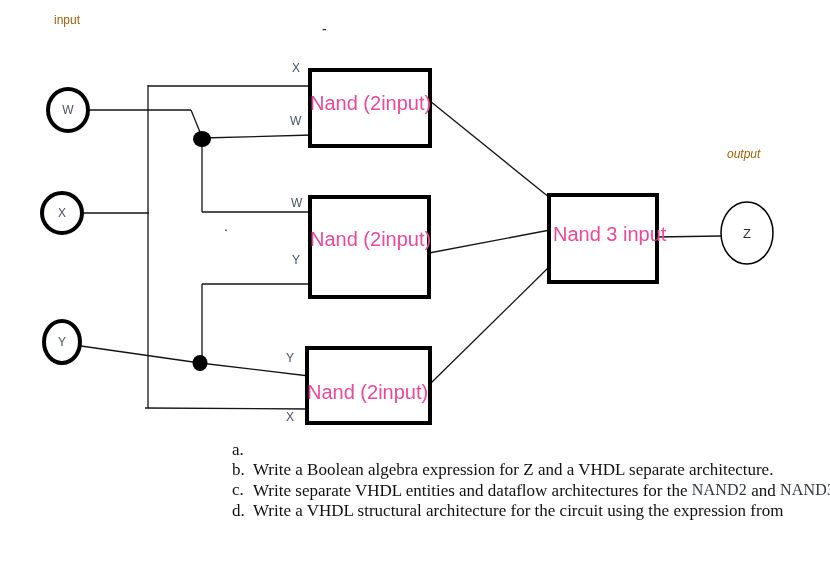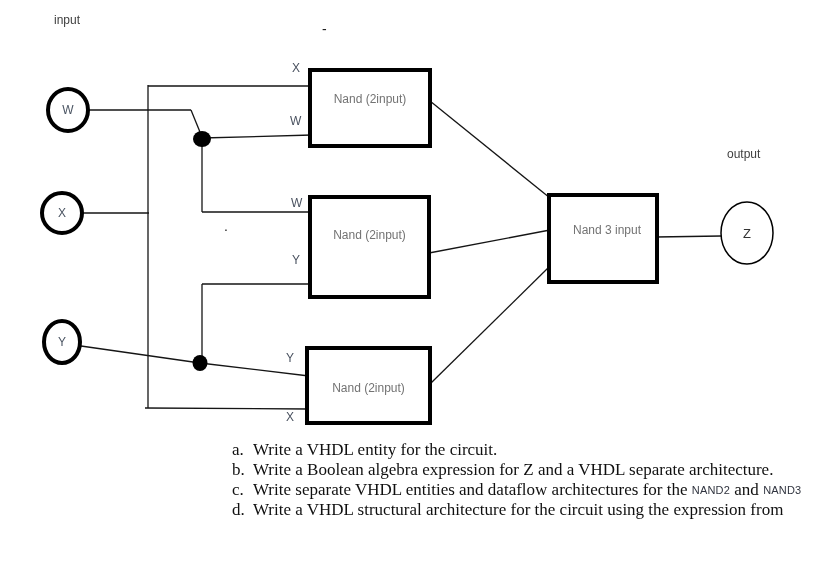--- a/index.html
+++ b/index.html
@@ -1,41 +1,41 @@
 <!DOCTYPE html>
 <html><head>
 <meta charset="utf-8">
 <style>
   html,body { margin:0; padding:0; background:#fff; }
   .canvas {
     position:relative; width:830px; height:571px; background:#ffffff;
     font-family:"Liberation Sans", sans-serif; overflow:hidden;
   }
   .canvas svg { position:absolute; left:0; top:0; }
-  .caption { position:absolute; font-size:12px; color:#404040; white-space:nowrap; }
+  .caption { position:absolute; font-size:12px; color:#a16207; white-space:nowrap; }
   .node-label {
     position:absolute; transform:translate(-50%,-50%);
     font-size:12px; color:#4b5563; white-space:nowrap;
   }
   .node-label.big { font-size:13px; color:#333; }
   .gate-label {
-    position:absolute; text-align:center; font-size:12px; color:#737373;
+    position:absolute; font-size:20px; color:#ec4899;
     white-space:nowrap;
   }
   .port-label { position:absolute; font-size:12px; color:#4a5260; white-space:nowrap; }
   .artifact { position:absolute; font-size:14px; color:#222; }
   .questions {
     position:absolute; left:232px; top:440px;
     font-family:"Liberation Serif", serif; font-size:17px; line-height:20px;
     color:#101010;
   }
   .q-line { display:flex; white-space:pre; }
   .q-letter { flex:0 0 21px; width:21px; }
   .nand-inline {
-    font-family:Liberation Sans, sans-serif; font-size:11px; color:#30343f;
+    font-family:Liberation Serif, serif; font-size:16px; color:#30343f;
     vertical-align:1px; letter-spacing:0.2px;
   }
 </style>
 </head>
 <body>
 
 <div class="canvas">
 
   <svg width="830" height="571" viewBox="0 0 830 571">
     <g stroke="#151515" stroke-width="1.3">
@@ -76,21 +76,21 @@
       <ellipse cx="747" cy="233" rx="26" ry="31" stroke-width="1.5"></ellipse>
     </g>
 
     <g fill="#000000">
       <ellipse cx="202" cy="139" rx="9" ry="8"></ellipse>
       <ellipse cx="200" cy="363" rx="7.5" ry="8"></ellipse>
     </g>
   </svg>
 
   <span class="caption" style="left:54px; top:13px;">input</span>
-  <span class="caption" style="left:727px; top:147px;">output</span>
+  <span class="caption" style="left:727px; top:147px;font-style:italic;">output</span>
 
   <span class="node-label" style="left:68px; top:110px;">W</span>
   <span class="node-label" style="left:62px; top:213px;">X</span>
   <span class="node-label" style="left:62px; top:342px;">Y</span>
   <span class="node-label big" style="left:747px; top:233px;">Z</span>
 
   <span class="gate-label" style="left:310px; top:92px;  width:120px;">Nand (2input)</span>
   <span class="gate-label" style="left:310px; top:228px; width:119px;">Nand (2input)</span>
   <span class="gate-label" style="left:307px; top:381px; width:123px;">Nand (2input)</span>
   <span class="gate-label" style="left:553px; top:223px; width:108px;">Nand 3 input</span>
@@ -101,21 +101,20 @@
   <span class="port-label" style="left:292px; top:253px;">Y</span>
   <span class="port-label" style="left:286px; top:351px;">Y</span>
   <span class="port-label" style="left:286px; top:410px;">X</span>
 
   <span class="artifact" style="left:322px; top:21px;">-</span>
   <span class="artifact" style="left:224px; top:218px;">.</span>
 
   <div class="questions">
     <div class="q-line">
       <span class="q-letter">a.</span>
-      <span>Write a VHDL entity for the circuit.</span>
     </div>
     <div class="q-line">
       <span class="q-letter">b.</span>
       <span>Write a Boolean algebra expression for Z and a VHDL separate architecture.</span>
     </div>
     <div class="q-line">
       <span class="q-letter">c.</span>
       <span><span>Write separate VHDL entities and dataflow architectures for the </span><span class="nand-inline">NAND2</span><span> and </span><span class="nand-inline">NAND3</span></span>
     </div>
     <div class="q-line">

